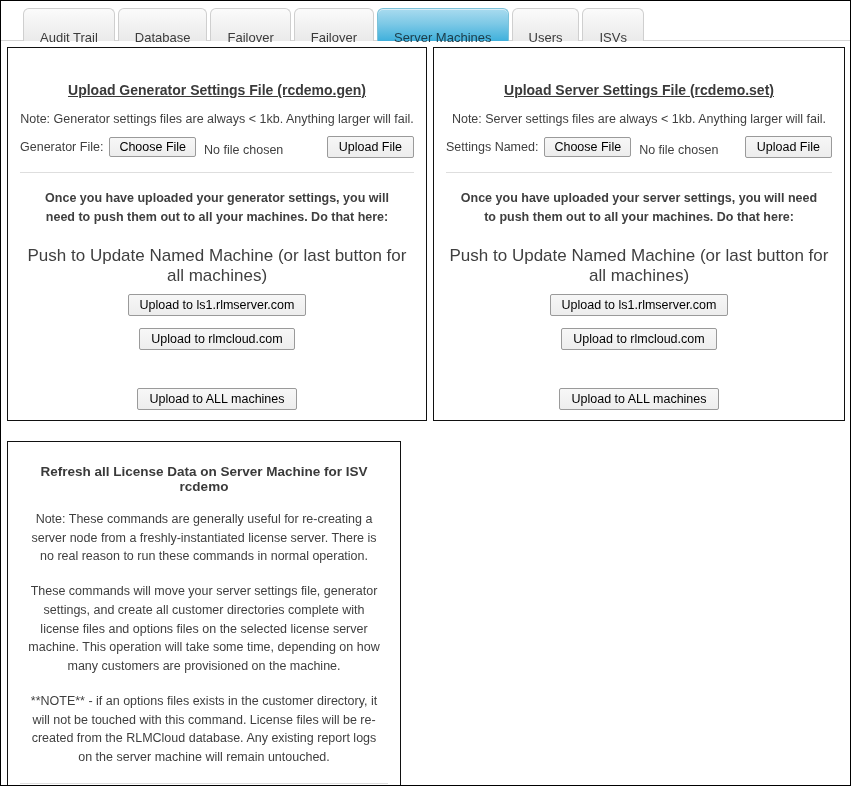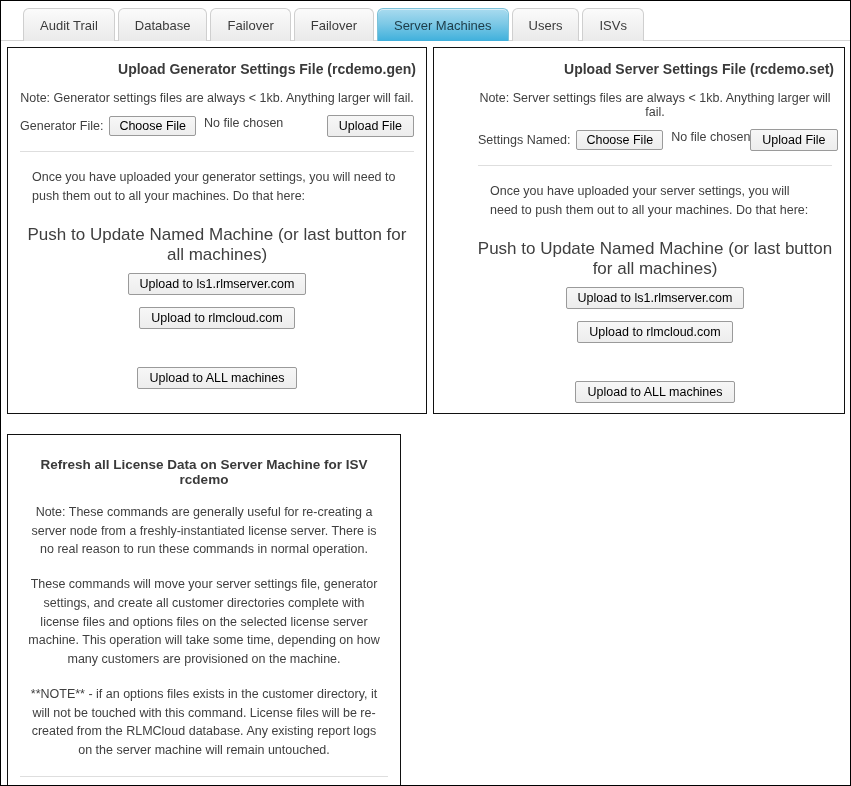--- a/index.html
+++ b/index.html
@@ -47,21 +47,21 @@
     display: flex;
     align-items: flex-end;
     height: 40px;
     position: relative;
     z-index: 2;
   }
   .tab {
     position: relative;
     height: 33px;
     line-height: 33px;
-    padding: 0 16px;
+    padding: 12px 16px;
     margin-right: 3px;
     font-size: 13px;
     color: #3b3b3b;
     text-align: center;
     box-sizing: border-box;
     border: 1px solid #cfcfcf;
     border-bottom: none;
     border-radius: 6px 6px 0 0;
     background: linear-gradient(to bottom, #fbfbfb 0%, #f2f2f2 50%, #eaeaea 100%);
     white-space: nowrap;
@@ -86,52 +86,53 @@
     gap: 6px;
     padding: 6px 5px 0 6px;
     box-sizing: border-box;
   }
   .panel {
     border: 1px solid #111111;
     background: #ffffff;
     box-sizing: border-box;
   }
   .panel-gen { width: 420px; }
-  .panel-srv { width: 412px; padding-left: 32px; }
+  .panel-srv { width: 412px; }
 
   .panel-inner {
     padding: 12px 10px 10px 10px;
   }
   .panel-title {
     font-size: 14px;
     font-weight: bold;
     color: #3a3a3a;
-    text-align: right;
-    margin: 1px 0 14px 0;
+    text-align: center;
+    margin: 22px 0 14px 0;
+    text-decoration: underline;
   }
   .panel-note {
     font-size: 12.5px;
     color: #3f3f3f;
     text-align: center;
     margin: 0 0 10px 0;
   }
   .file-row {
     display: flex;
     align-items: center;
     font-size: 12.5px;
     color: #3f3f3f;
     padding: 0 2px;
   }
   .file-label {
     margin-right: 6px;
     white-space: nowrap;
   }
   .file-input {
     display: inline-flex;
-    align-items: flex-start;
+    align-items: flex-end;
   }
   .choose-btn {
     font-family: "Liberation Sans", sans-serif;
     font-size: 12.5px;
     color: #000000;
     padding: 2px 9px;
     border: 1px solid #9a9a9a;
     border-radius: 2px;
     background: linear-gradient(to bottom, #f7f7f7 0%, #ededed 100%);
     cursor: pointer;
@@ -162,22 +163,24 @@
   }
   .sep-tight {
     border: none;
     border-top: 1px solid #dedede;
     margin: 12px 2px 18px 2px;
   }
 
   .push-para {
     font-size: 12.5px;
     color: #3f3f3f;
+    text-align: center;
     line-height: 1.55;
     margin: 0 14px 18px 14px;
+    font-weight: bold;
   }
   .push-head {
     font-size: 17px;
     color: #3f3f3f;
     text-align: center;
     margin: 0 0 8px 0;
   }
   .push-head.bold {
     font-weight: bold;
     color: #2f2f2f;

